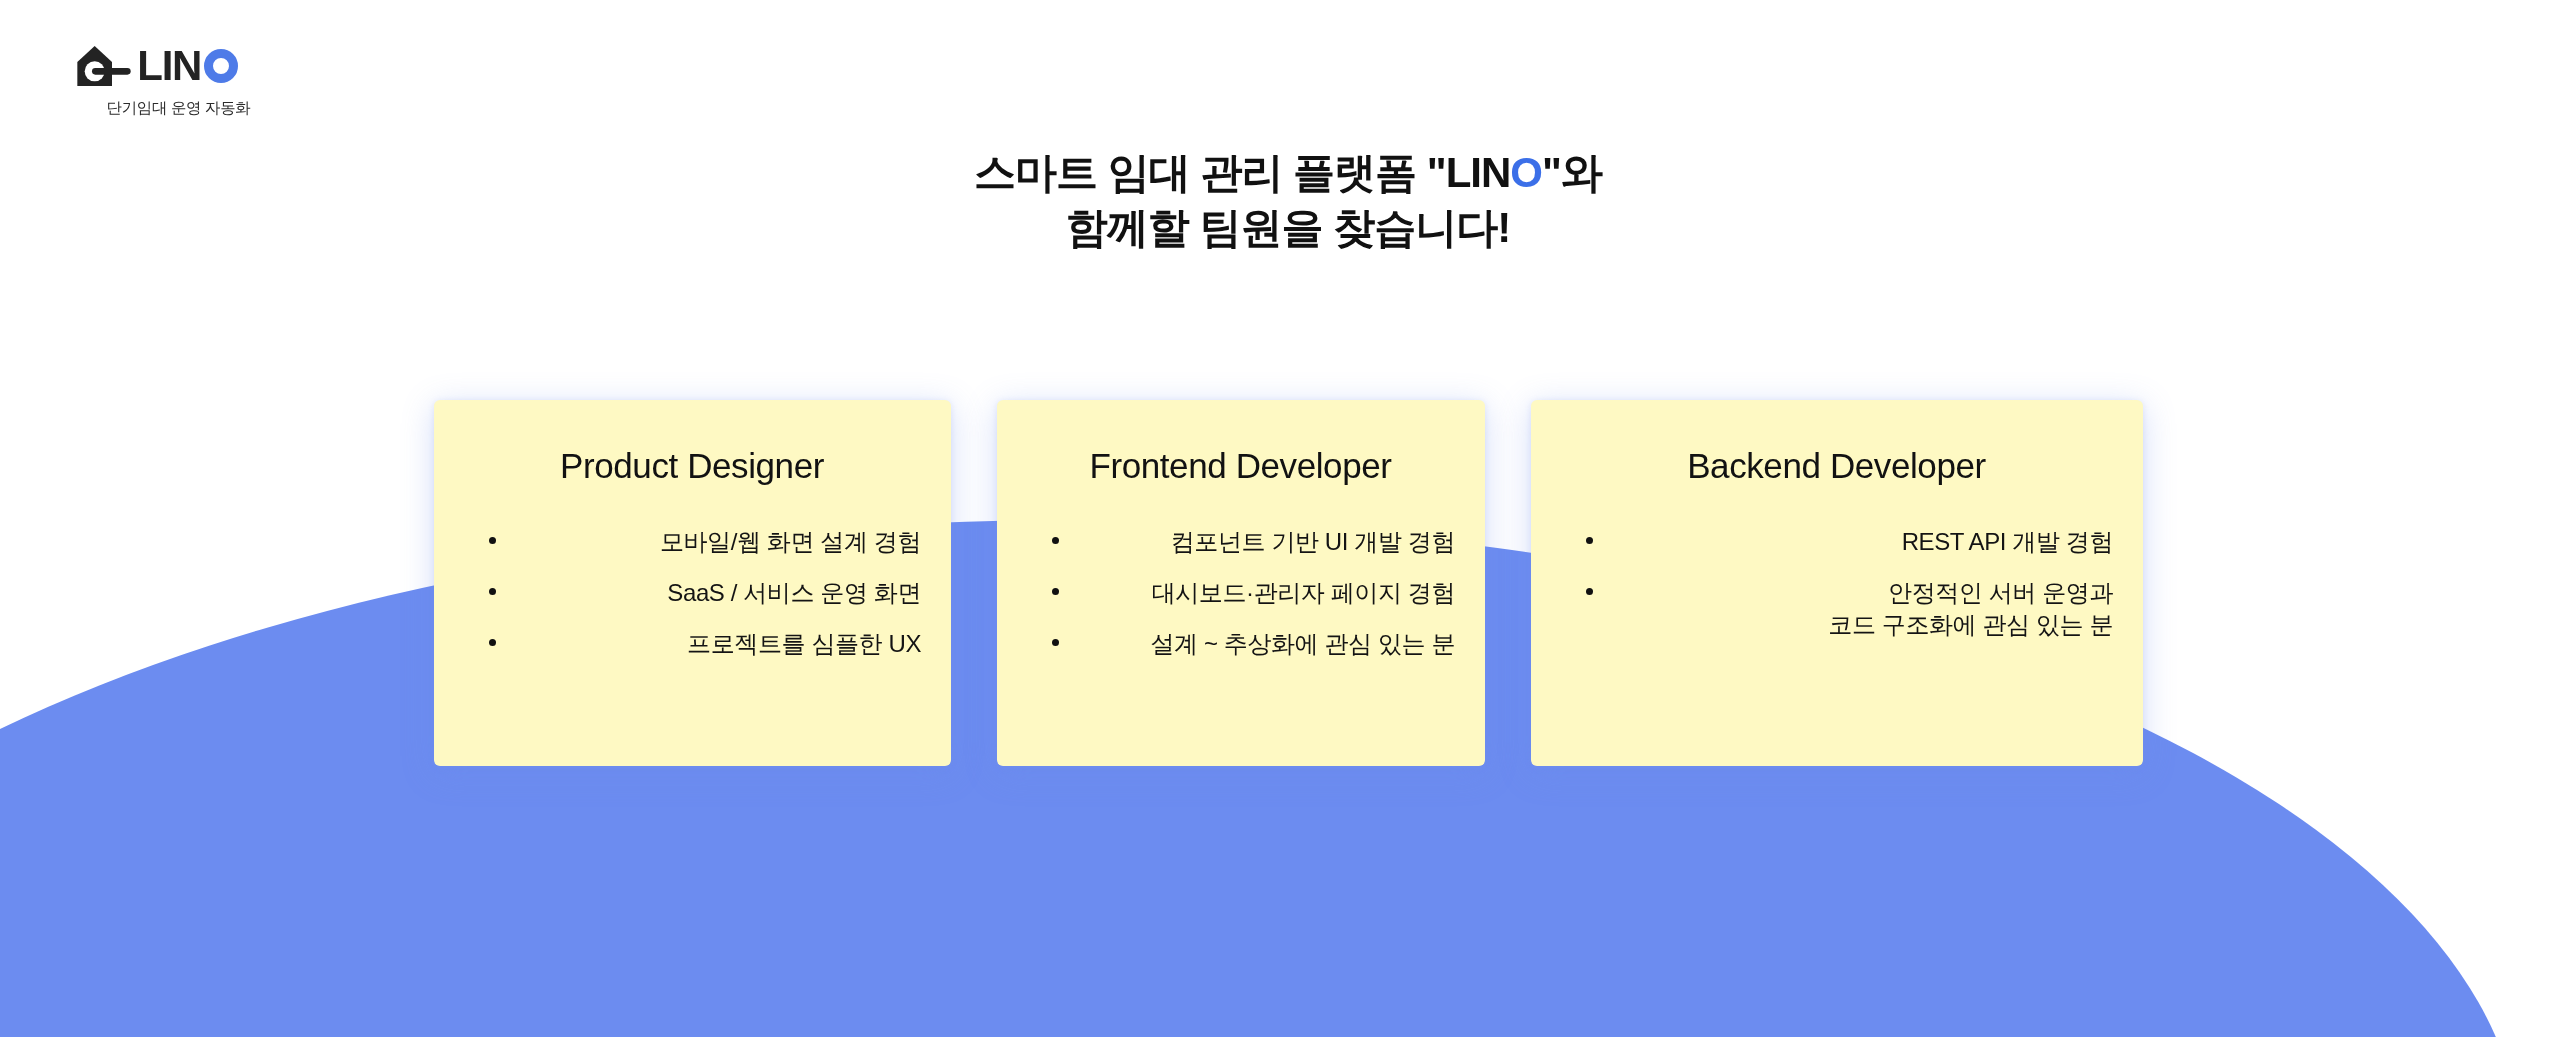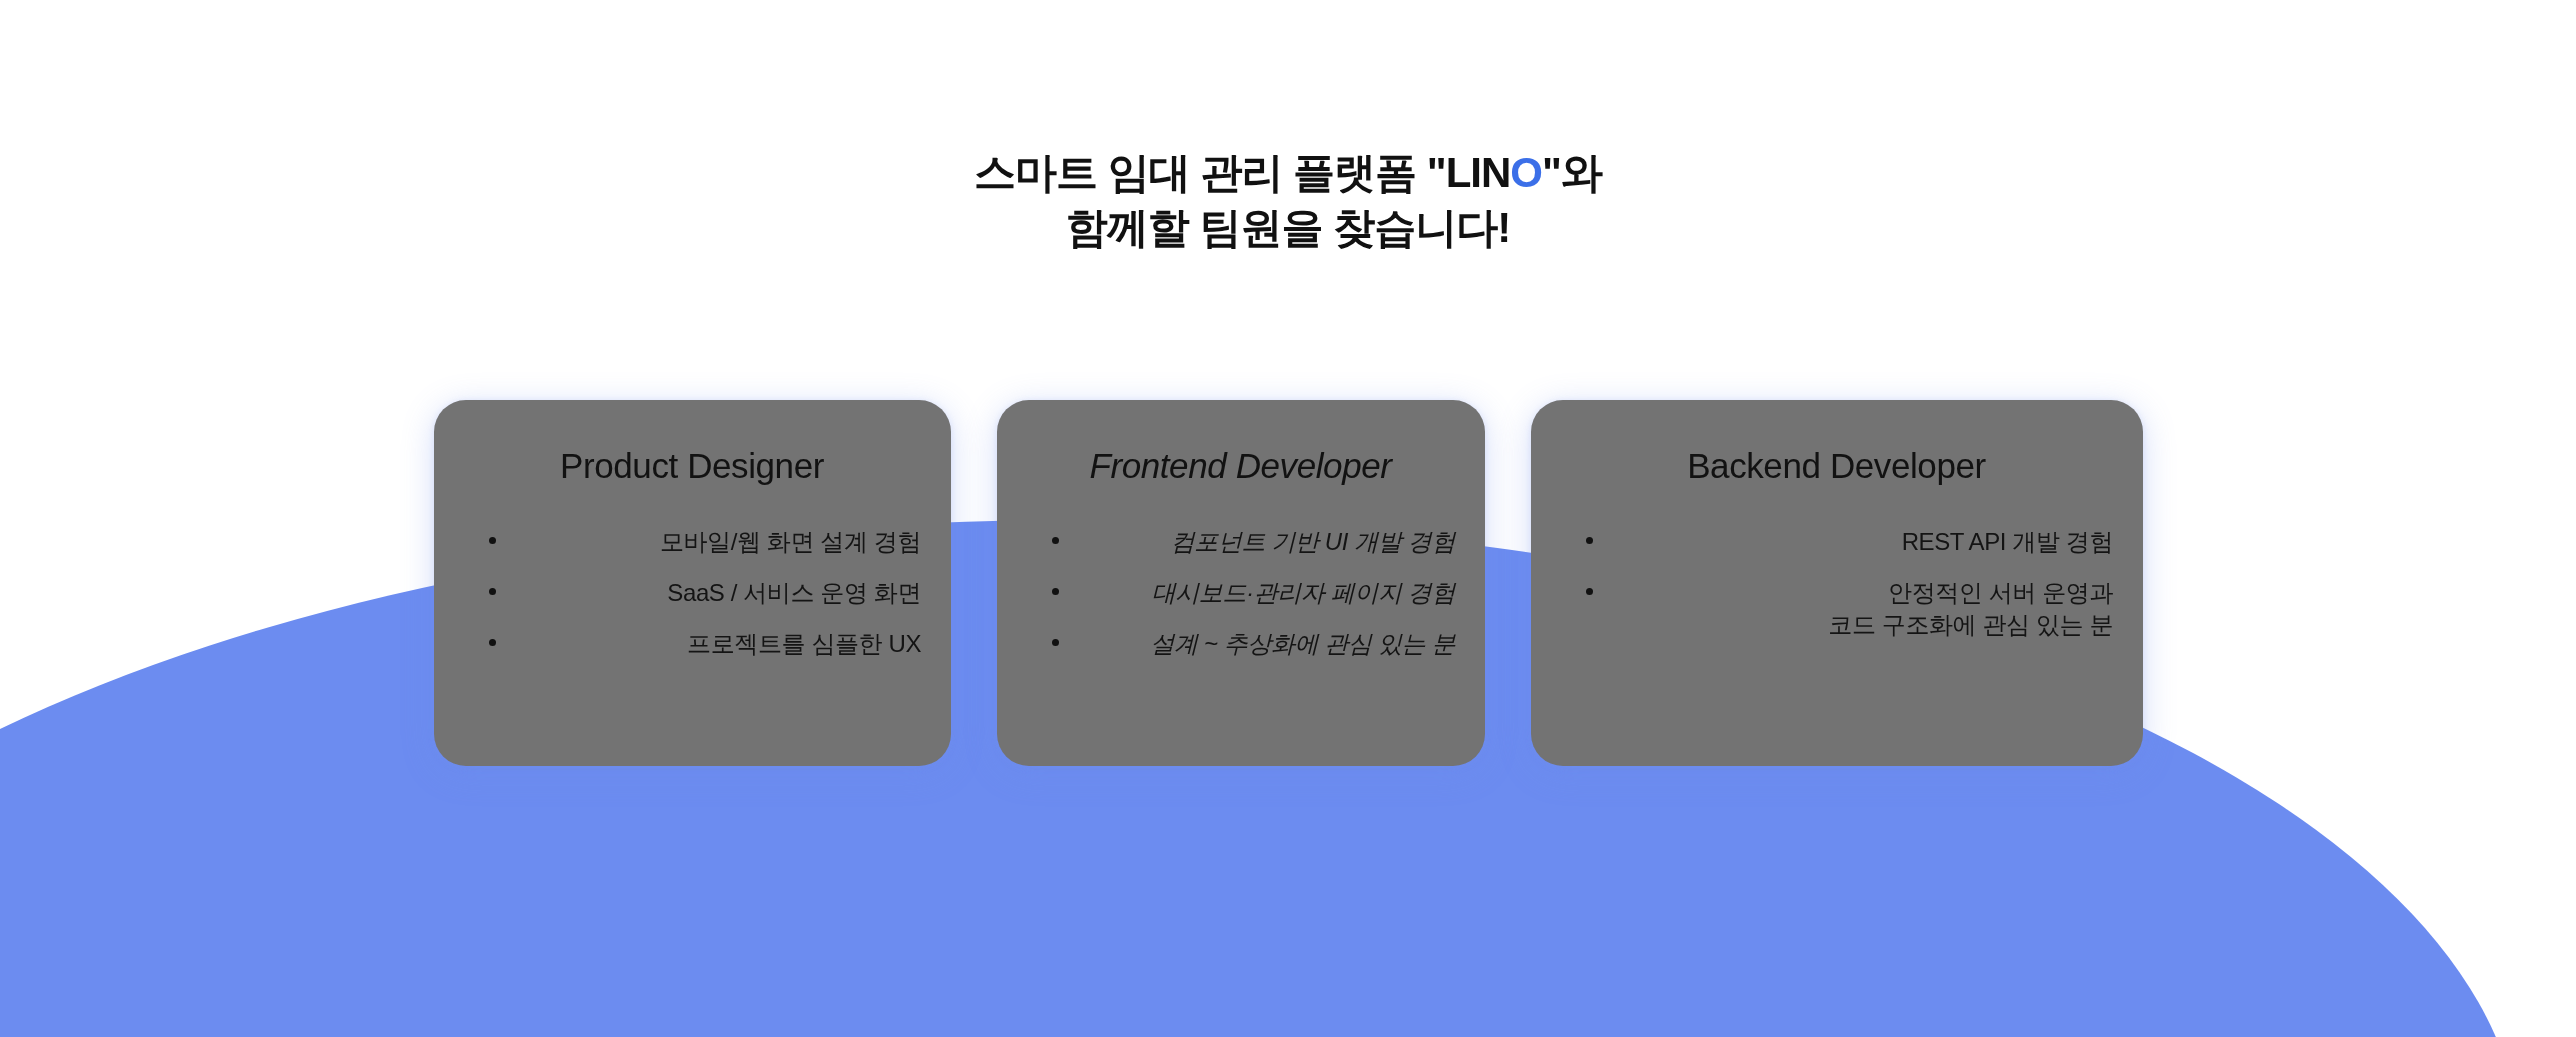--- a/index.html
+++ b/index.html
@@ -42,26 +42,26 @@
     position:absolute;left:0;top:145px;width:2576px;text-align:center;z-index:5;
     font-size:42px;font-weight:bold;color:#111111;line-height:1.32;letter-spacing:-1px;
   }
   .headline .blue{color:#3B6FE8;}
   .headline .l2{display:block;}
 
   
   .cards{position:absolute;left:0;top:400px;width:2576px;z-index:5;
          display:flex;justify-content:center;align-items:flex-start;gap:46px;}
   .card{
-    background:#737373;border-radius:32px;
+    background:#fef9c3;border-radius:6px;
     box-shadow:0 6.7px 32px rgba(110,140,235,0.30), 0 1.3px 6.7px rgba(120,150,240,0.18);
     padding:31px 29.5px 29.5px 29.5px;box-sizing:border-box;
   }
   .card-1{width:517px;min-height:366px;}
-  .card-2{width:488px;min-height:366px;font-style:italic;}
+  .card-2{width:488px;min-height:366px;}
   .card-3{width:612px;min-height:366px;}
   .card-title{
     font-size:35px;font-weight:normal;color:#121212;text-align:center;
     letter-spacing:-0.4px;margin:14.8px 0 0 0;line-height:1.15;
   }
   .card-list{list-style:none;margin:40px 0 0 0;padding:0 0 0 23px;text-align:right;}
   .card-list li{
     position:relative;font-size:24px;color:#141414;line-height:1.34;
     margin-bottom:19px;padding-left:25.5px;letter-spacing:-0.4px;
   }
@@ -80,20 +80,36 @@
 </style>
 </head>
 <body>
 
 <div id="stage">
 
   <div class="arc-wrap">
     <div class="arc"></div>
   </div>
 
+  <div class="logo">
+    <div class="logo-row">
+      <span class="mark">
+        <svg width="64" height="48" viewBox="0 0 96 72" xmlns="http://www.w3.org/2000/svg">
+          <path d="M8 30 L34 6 L60 30 L60 66 L8 66 Z" fill="#232323"></path>
+          <circle cx="34" cy="44" r="15" fill="#ffffff"></circle>
+          <rect x="30" y="39" width="58" height="10" rx="5" fill="#232323"></rect>
+        </svg>
+      </span>
+      <span class="wordmark">
+        <span>LIN</span>
+        <span class="blue-o"></span>
+      </span>
+    </div>
+    <div class="tagline">단기임대 운영 자동화</div>
+  </div>
 
   <div class="headline">
     <span>
       <span>스마트 임대 관리 플랫폼 "LIN</span><span class="blue">O</span><span>"와</span>
     </span>
     <span class="l2">함께할 팀원을 찾습니다!</span>
   </div>
 
   <div class="cards">
 

